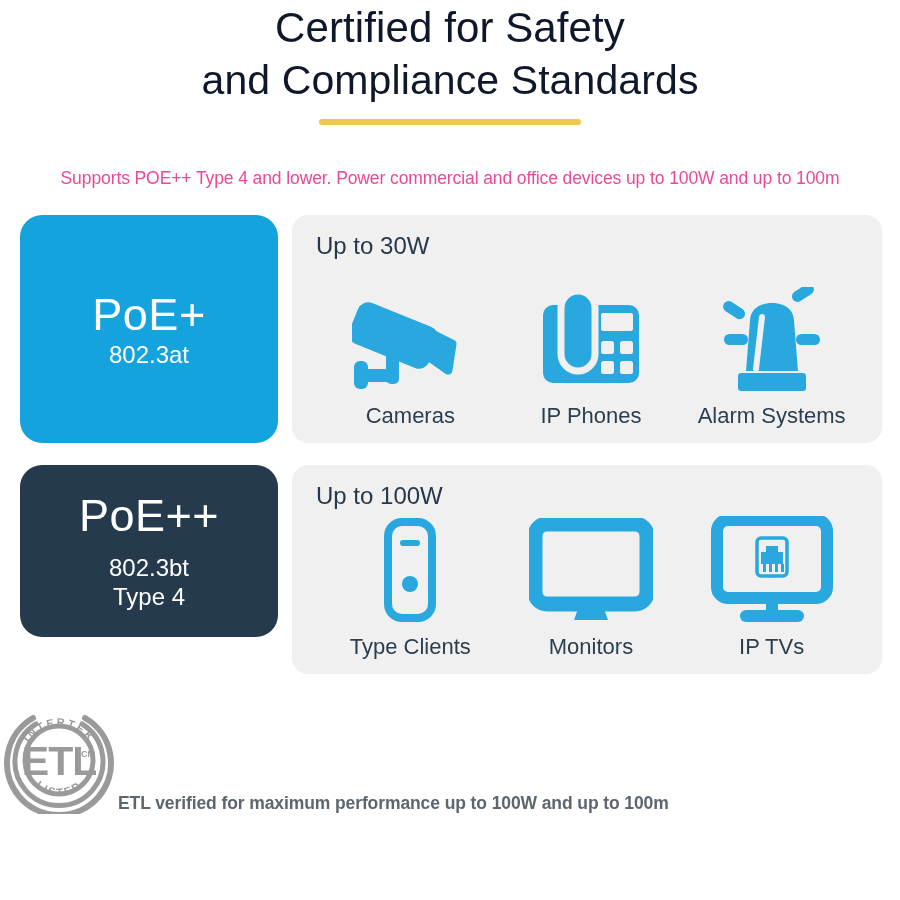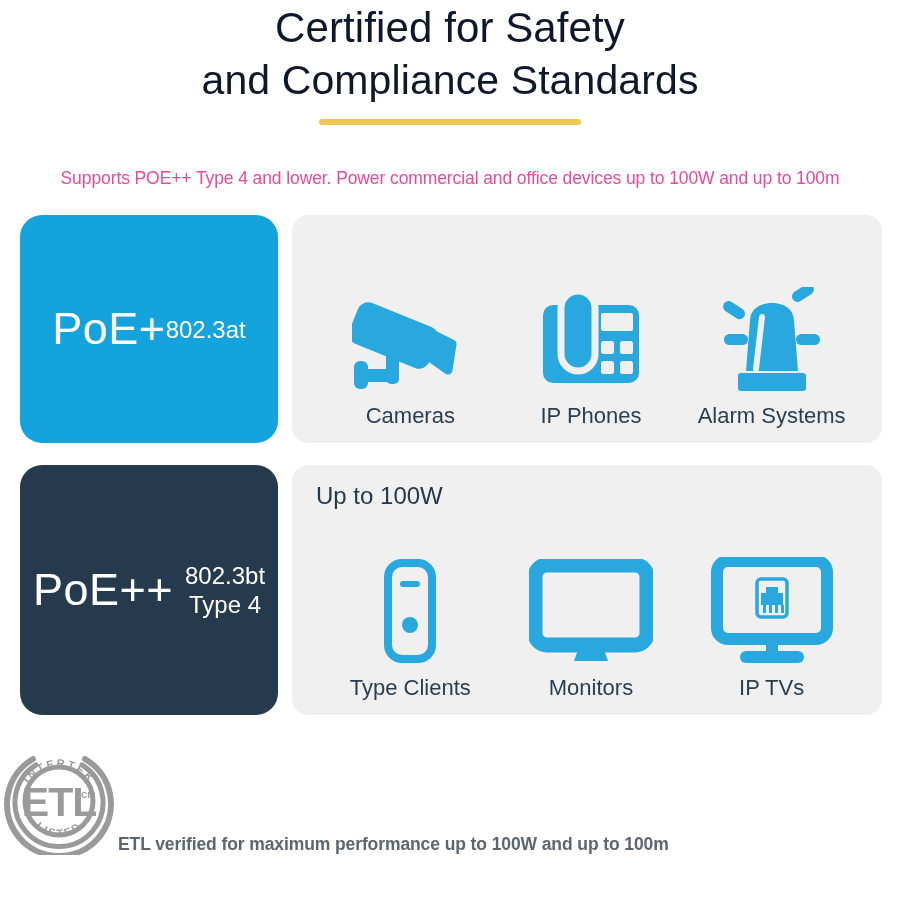--- a/index.html
+++ b/index.html
@@ -69,27 +69,27 @@
   .row {
     display: flex;
     gap: 14px;
     align-items: stretch;
   }
   .badge-card {
     width: 258px;
     min-width: 258px;
     border-radius: 22px;
     display: flex;
-    flex-direction: row;
+    flex-direction: column;
     align-items: center;
     justify-content: center;
     color: #ffffff;
   }
   .badge-card.poe-plus { background: #15a3de; height: 228px; }
-  .badge-card.poe-plusplus { background: #253b4d; height: 250px; gap: 12px; }
+  .badge-card.poe-plusplus { background: #253b4d; height: 172px; gap: 12px; }
 
   .badge-title {
     font-size: 45px;
     line-height: 50px;
     font-weight: 400;
     letter-spacing: 0.5px;
   }
   .badge-sub {
     font-size: 24px;
     line-height: 29px;
@@ -173,20 +173,21 @@
 
   <div class="rows">
 
     <div class="row">
       <div class="badge-card poe-plus">
         <div class="badge-title">PoE+</div>
         <div class="badge-sub">802.3at</div>
       </div>
 
       <div class="devices-panel">
+        <div class="panel-heading">Up to 30W</div>
         <div class="device-list">
 
           <div class="device">
             <div class="device-icon">
               <svg width="116" height="104" viewBox="0 0 116 104" fill="none">
                 <g fill="#29a8df">
                   <rect x="10" y="12" width="86" height="44" rx="11" transform="rotate(22 10 12)"></rect>
                   <path d="M82 48 L100 57 L96 83 L72 66 Z" stroke="#29a8df" stroke-width="9" stroke-linejoin="round" fill="#29a8df"></path>
                   <rect x="34" y="55" width="13" height="42" rx="5"></rect>
                   <rect x="8" y="82" width="38" height="13" rx="6"></rect>

